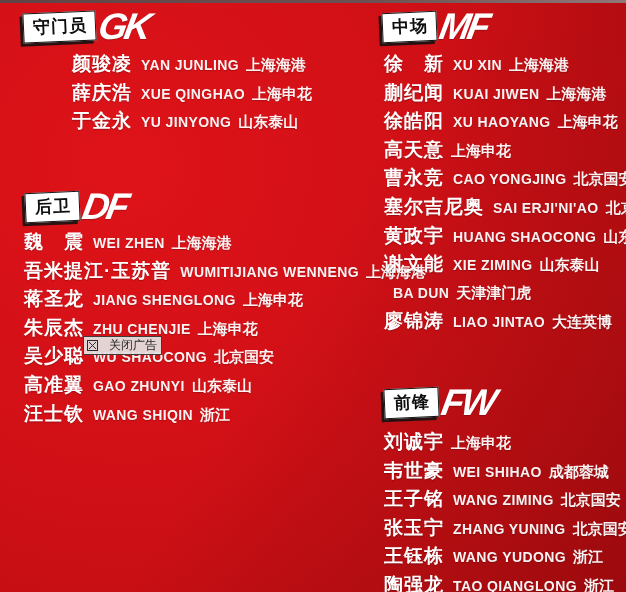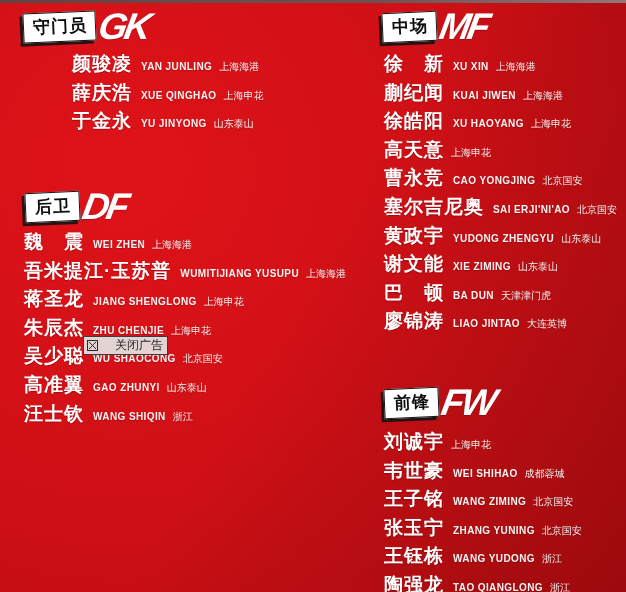--- a/index.html
+++ b/index.html
@@ -44,32 +44,32 @@
     display:flex;align-items:baseline;
     height:28.6px;line-height:28.6px;
     white-space:nowrap;
   }
   .zh{
     color:#ffffff;font-size:19px;font-weight:bold;
     letter-spacing:1px;
     text-shadow:0 1px 1px rgba(0,0,0,0.25);
   }
   .lat{
-    color:rgba(255,255,255,0.95);font-size:10px;font-weight:bold;
+    color:rgba(255,255,255,0.95);font-size:14px;font-weight:bold;
     margin-left:9px;letter-spacing:0.4px;
     text-shadow:0 1px 1px rgba(0,0,0,0.2);
   }
   .club{
-    color:rgba(255,255,255,0.95);font-size:10px;font-weight:normal;
+    color:rgba(255,255,255,0.95);font-size:15px;font-weight:bold;
     margin-left:7px;
     text-shadow:0 1px 1px rgba(0,0,0,0.2);
   }
   .close-ad{
     position:absolute;left:83px;top:336px;
-    display:flex;align-items:center;gap:17px;
+    display:flex;align-items:center;gap:11px;
     height:19px;box-sizing:border-box;
     background:rgba(228,228,228,0.92);
     border:1px solid #3c3c3c;
     color:#2a2a2a;font-size:12px;line-height:1;
     padding:1px 4px 2px 3px;
     font-family:"Liberation Sans","DejaVu Sans",sans-serif;
     cursor:pointer;
   }
   .close-ad svg{display:block;}
 </style>
@@ -108,21 +108,21 @@
   </div>
 
   <div class="rows" style="left:24px;top:228px;">
     <div class="row">
       <span class="zh">魏　震</span>
       <span class="lat">WEI ZHEN</span>
       <span class="club">上海海港</span>
     </div>
     <div class="row">
       <span class="zh">吾米提江·玉苏普</span>
-      <span class="lat">WUMITIJIANG YUSUPU</span>
+      <span class="lat">WUMITIJIANG WENNENG</span>
       <span class="club">上海海港</span>
     </div>
     <div class="row">
       <span class="zh">蒋圣龙</span>
       <span class="lat">JIANG SHENGLONG</span>
       <span class="club">上海申花</span>
     </div>
     <div class="row">
       <span class="zh">朱辰杰</span>
       <span class="lat">ZHU CHENJIE</span>
@@ -175,30 +175,29 @@
       <span class="lat">CAO YONGJING</span>
       <span class="club">北京国安</span>
     </div>
     <div class="row">
       <span class="zh">塞尔吉尼奥</span>
       <span class="lat">SAI ERJI'NI'AO</span>
       <span class="club">北京国安</span>
     </div>
     <div class="row">
       <span class="zh">黄政宇</span>
-      <span class="lat">YUDONG ZHENGYU</span>
+      <span class="lat">HUANG SHAOCONG</span>
       <span class="club">山东泰山</span>
     </div>
     <div class="row">
       <span class="zh">谢文能</span>
       <span class="lat">XIE ZIMING</span>
       <span class="club">山东泰山</span>
     </div>
     <div class="row">
-      <span class="zh">巴　顿</span>
       <span class="lat">BA DUN</span>
       <span class="club">天津津门虎</span>
     </div>
     <div class="row">
       <span class="zh">廖锦涛</span>
       <span class="lat">LIAO JINTAO</span>
       <span class="club">大连英博</span>
     </div>
   </div>
 

